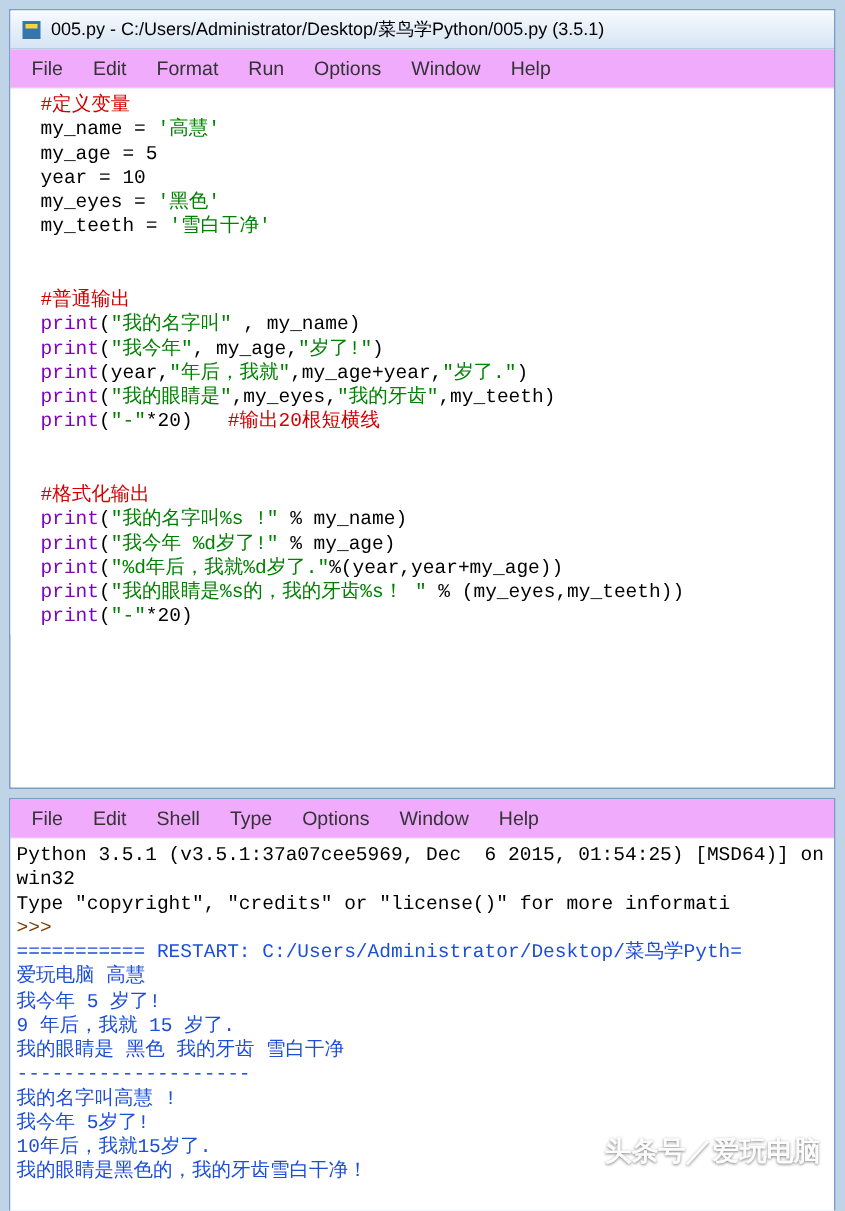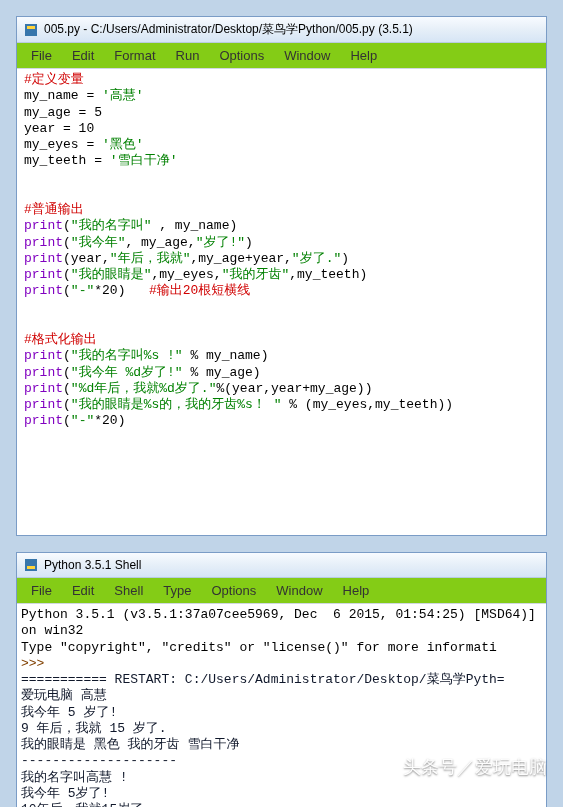--- a/index.html
+++ b/index.html
@@ -7,21 +7,21 @@
   font-family: "Microsoft YaHei", "SimSun", Arial, sans-serif;
   background: #c0d4e8;
   width: 563px;
   height: 807px;
   overflow: hidden;
   position: relative;
 }
 .window {
   background: #fff;
   border: 1px solid #7a9cc6;
-  margin: 16px;
+  margin: 6px;
 }
 .titlebar {
   background: linear-gradient(to bottom, #f8fbff 0%, #e6eff8 50%, #d6e5f5 100%);
   padding: 4px 6px;
   display: flex;
   align-items: center;
   font-size: 12px;
   color: #000;
   border-bottom: 1px solid #b8ccdf;
 }
@@ -29,63 +29,63 @@
   width: 16px;
   height: 16px;
   margin-right: 5px;
   display: inline-flex;
   align-items: center;
   justify-content: center;
 }
 .menubar {
   display: flex;
   padding: 2px 4px;
-  background: #84cc16;
+  background: #f0abfc;
   border-bottom: 1px solid #d0d8e0;
   font-size: 13px;
 }
 .menubar .menu-item {
   padding: 3px 10px;
   color: #333;
   cursor: pointer;
 }
 .code-area {
   font-family: "Courier New", monospace;
   font-size: 13px;
   line-height: 1.25;
-  padding: 3px 7px;
+  padding: 3px 20px;
   background: #fff;
   white-space: pre;
   overflow: hidden;
 }
 .shell-area {
   font-family: "Courier New", monospace;
   font-size: 13px;
   line-height: 1.25;
   padding: 3px 4px;
   background: #fff;
   white-space: pre-wrap;
   word-break: break-all;
   overflow: hidden;
 }
 .c-comment { color: #d00000; }
 .c-string { color: #008000; }
 .c-func { color: #8000c0; }
 .c-black { color: #000; }
-.c-blue { color: #0f172a; }
+.c-blue { color: #1d4ed8; }
 .c-brown { color: #804000; }
 .window1 { height: 520px; }
 .window2 { margin-top: 4px; }
 .watermark {
   position: absolute;
   right: 16px;
   bottom: 28px;
   color: rgba(255,255,255,0.96);
   font-size: 18px;
-  font-weight: 400;
+  font-weight: 700;
   text-shadow: 0 1px 2px rgba(0,0,0,0.5);
 }
 </style>
 </head>
 <body>
 
 <div class="window window1">
   <div class="titlebar">
     <span class="titlebar-icon">
       <svg width="16" height="16" viewBox="0 0 16 16">
@@ -122,29 +122,20 @@
 
 <span class="c-comment">#格式化输出</span>
 <span class="c-func">print</span><span class="c-black">(</span><span class="c-string">"我的名字叫%s !"</span><span class="c-black"> % my_name)</span>
 <span class="c-func">print</span><span class="c-black">(</span><span class="c-string">"我今年 %d岁了!"</span><span class="c-black"> % my_age)</span>
 <span class="c-func">print</span><span class="c-black">(</span><span class="c-string">"%d年后，我就%d岁了."</span><span class="c-black">%(year,year+my_age))</span>
 <span class="c-func">print</span><span class="c-black">(</span><span class="c-string">"我的眼睛是%s的，我的牙齿%s！ "</span><span class="c-black"> % (my_eyes,my_teeth))</span>
 <span class="c-func">print</span><span class="c-black">(</span><span class="c-string">"-"</span><span class="c-black">*</span><span class="c-black">20</span><span class="c-black">)</span></div>
 </div>
 
 <div class="window window2">
-  <div class="titlebar">
-    <span class="titlebar-icon">
-      <svg width="16" height="16" viewBox="0 0 16 16">
-          <rect x="2" y="2" width="12" height="12" fill="#3776ab"></rect>
-          <rect x="4" y="9" width="8" height="3" fill="#ffd43b"></rect>
-        </svg>
-    </span>
-    <span>Python 3.5.1 Shell</span>
-  </div>
   <div class="menubar">
     <span class="menu-item">File</span>
     <span class="menu-item">Edit</span>
     <span class="menu-item">Shell</span>
     <span class="menu-item">Type</span>
     <span class="menu-item">Options</span>
     <span class="menu-item">Window</span>
     <span class="menu-item">Help</span>
   </div>
   <div class="shell-area"><span class="c-black">Python 3.5.1 (v3.5.1:37a07cee5969, Dec  6 2015, 01:54:25) [MSD64)] on win32</span>

